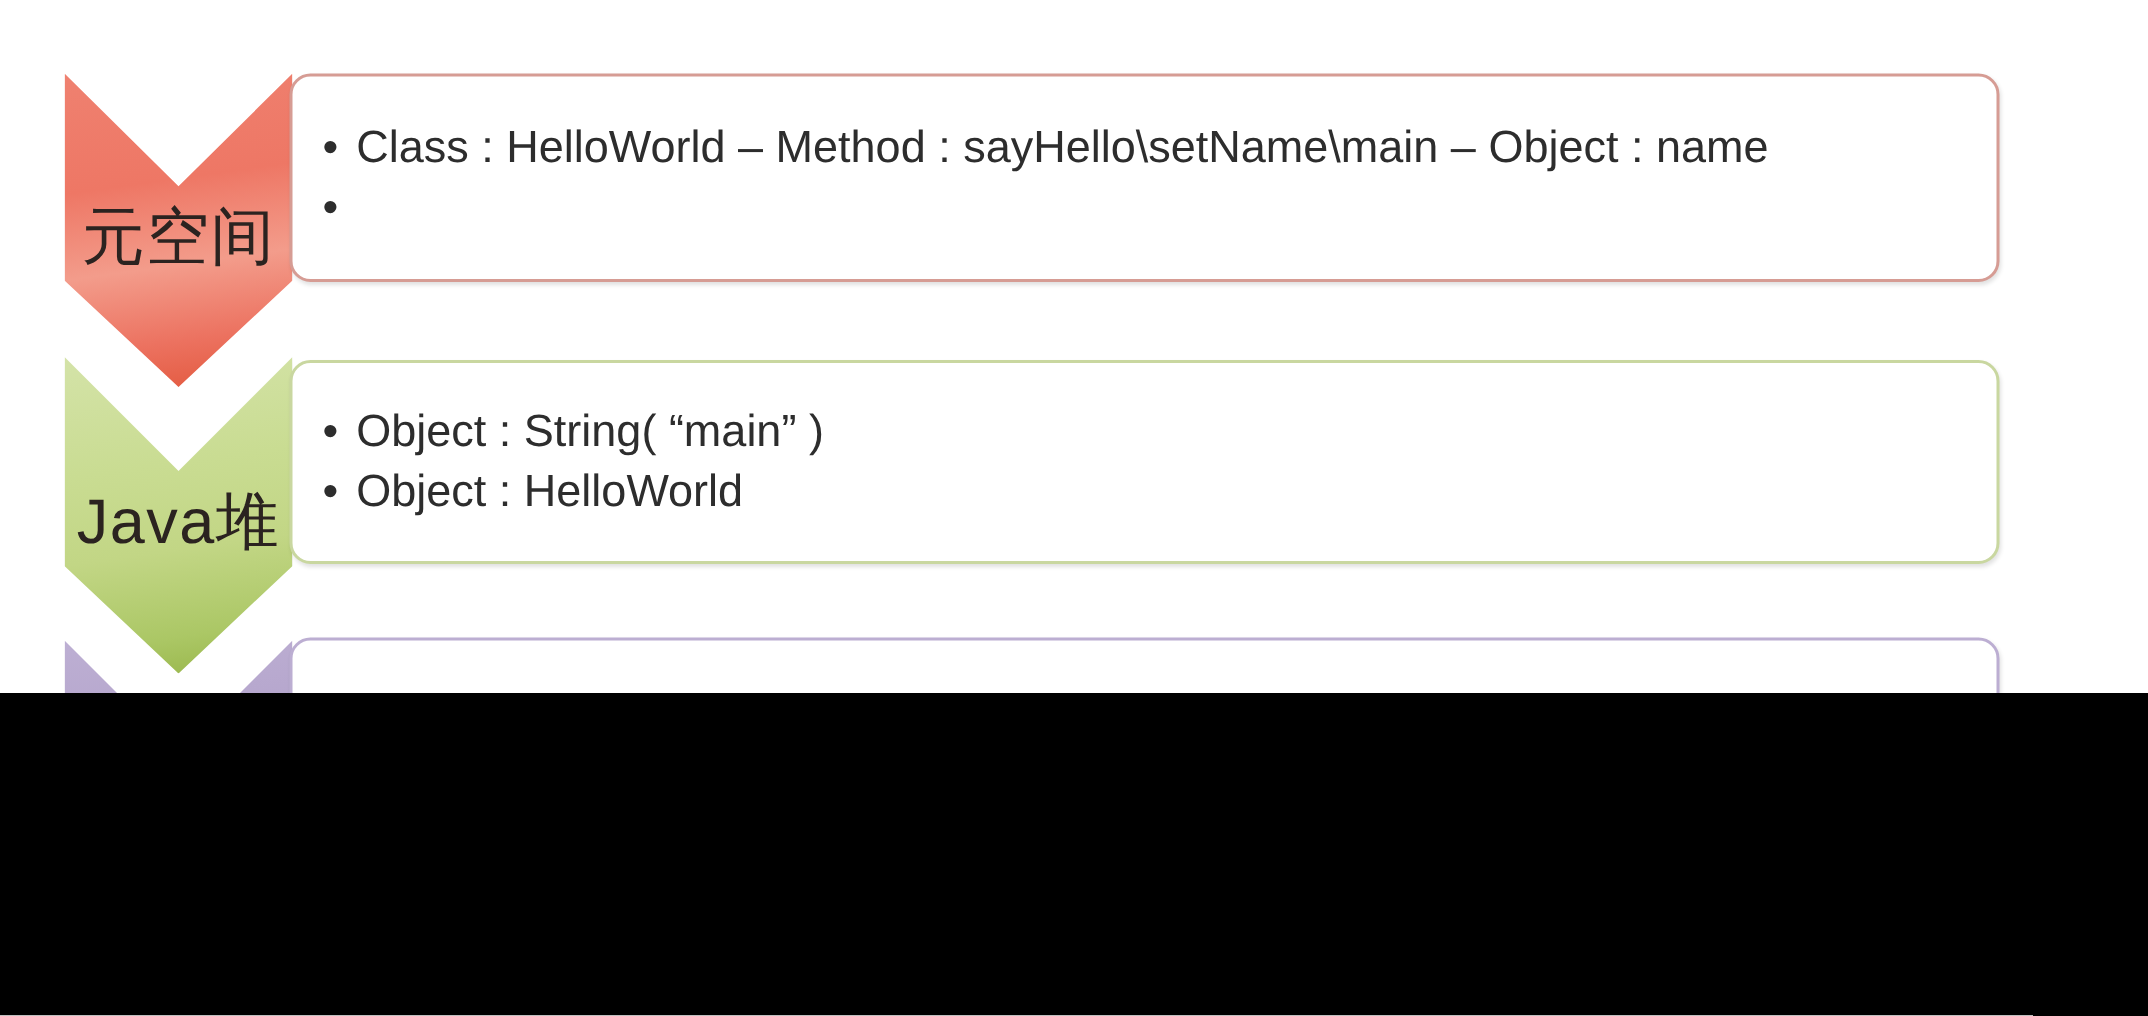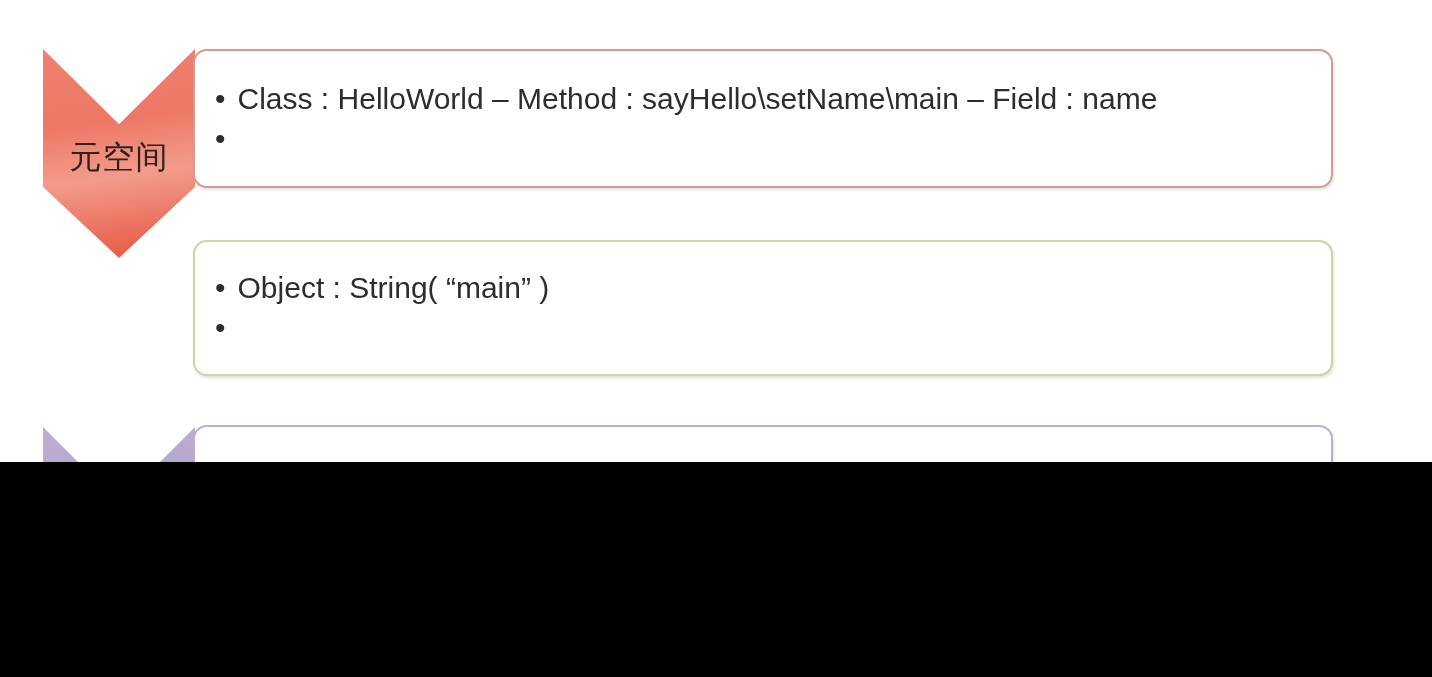--- a/index.html
+++ b/index.html
@@ -23,21 +23,21 @@
     position: absolute;
     left: 43px;
     width: 152px;
     clip-path: polygon(0% 0%, 50% 36%, 100% 0%, 100% 66%, 50% 100%, 0% 66%);
     display: flex;
     align-items: center;
     justify-content: center;
     filter: drop-shadow(2px 2px 2px rgba(0,0,0,0.25));
   }
   .chevron .label {
-    font-size: 32px;
+    font-size: 42px;
     color: #2b2320;
     letter-spacing: 1px;
     transform: translateY(4px);
     white-space: nowrap;
   }
   .chevron.red {
     top: 49px;
     height: 209px;
     background: linear-gradient(172deg, #ef8170 0%, #ee7765 35%, #f39c8b 60%, #ec7260 82%, #e2573c 100%);
   }
@@ -95,34 +95,38 @@
 <body>
 
 <div class="stage">
 
   <div class="chevron red">
     <span class="label">元空间</span>
   </div>
   <div class="box red">
     <div class="line">
       <span class="bullet">•</span>
-      <span>Class : HelloWorld – Method : sayHello\setName\main – Field : name</span>
+      <span>Class : HelloWorld – Method : sayHello\setName\main – Object : name</span>
     </div>
     <div class="line">
       <span class="bullet">•</span>
     </div>
   </div>
 
+  <div class="chevron green">
+    <span class="label">Java堆</span>
+  </div>
   <div class="box green">
     <div class="line">
       <span class="bullet">•</span>
       <span>Object : String( “main” )</span>
     </div>
     <div class="line">
       <span class="bullet">•</span>
+      <span>Object : HelloWorld</span>
     </div>
   </div>
 
   <div class="chevron purple">
     <span class="label"></span>
   </div>
   <div class="box purple">
     <div class="line">
       <span class="bullet">•</span>
       <span>Parameter reference : “test” to String object</span>

